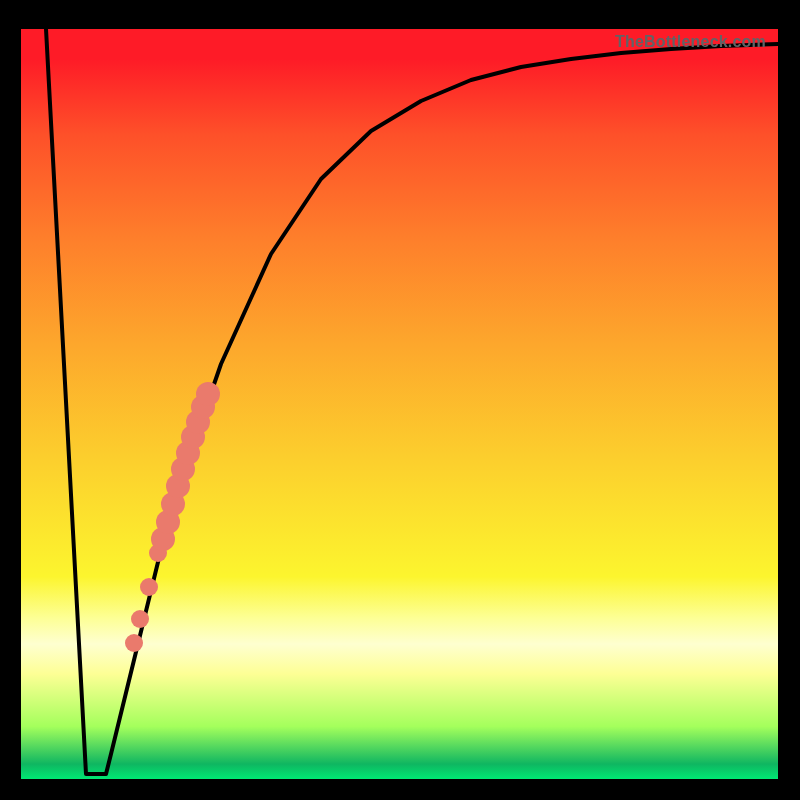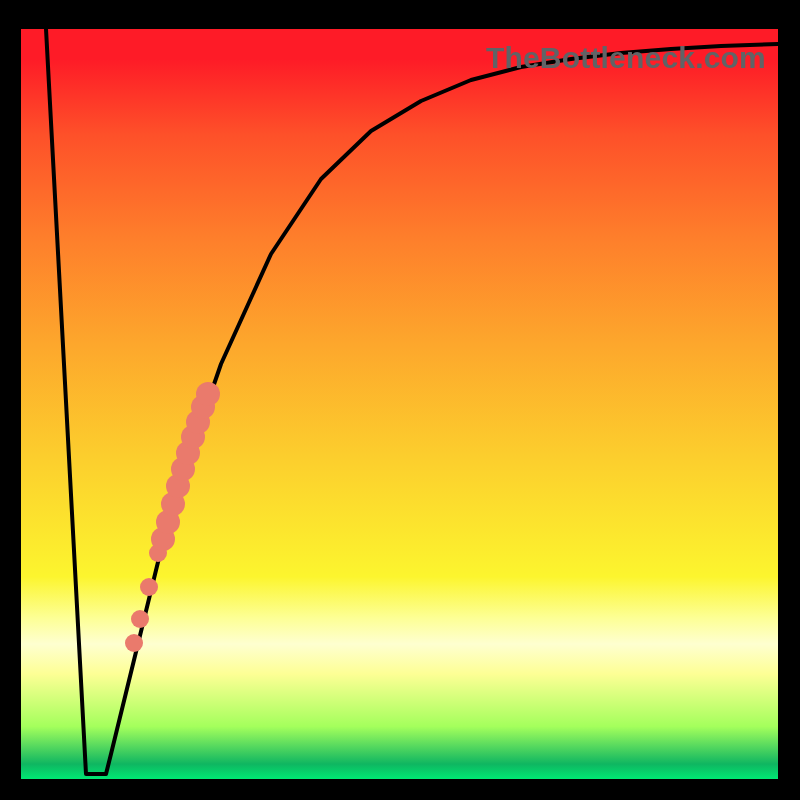--- a/index.html
+++ b/index.html
@@ -34,23 +34,23 @@
     #fdff95 78.5%,
     #feffd0 82%,
     #fdff95 86%,
     #a4ff5c 93%,
     #0fb661 98%,
     #00e873 100%
   );
 }
 .watermark {
   position: absolute;
-  top: 12px;
+  top: 4px;
   right: 12px;
-  font-size: 30px;
+  font-size: 16px;
   font-weight: 600;
   color: #616366;
   letter-spacing: 0.2px;
   z-index: 3;
 }
 svg.curve {
   position: absolute;
   left: 0;
   top: 0;
   width: 757px;

